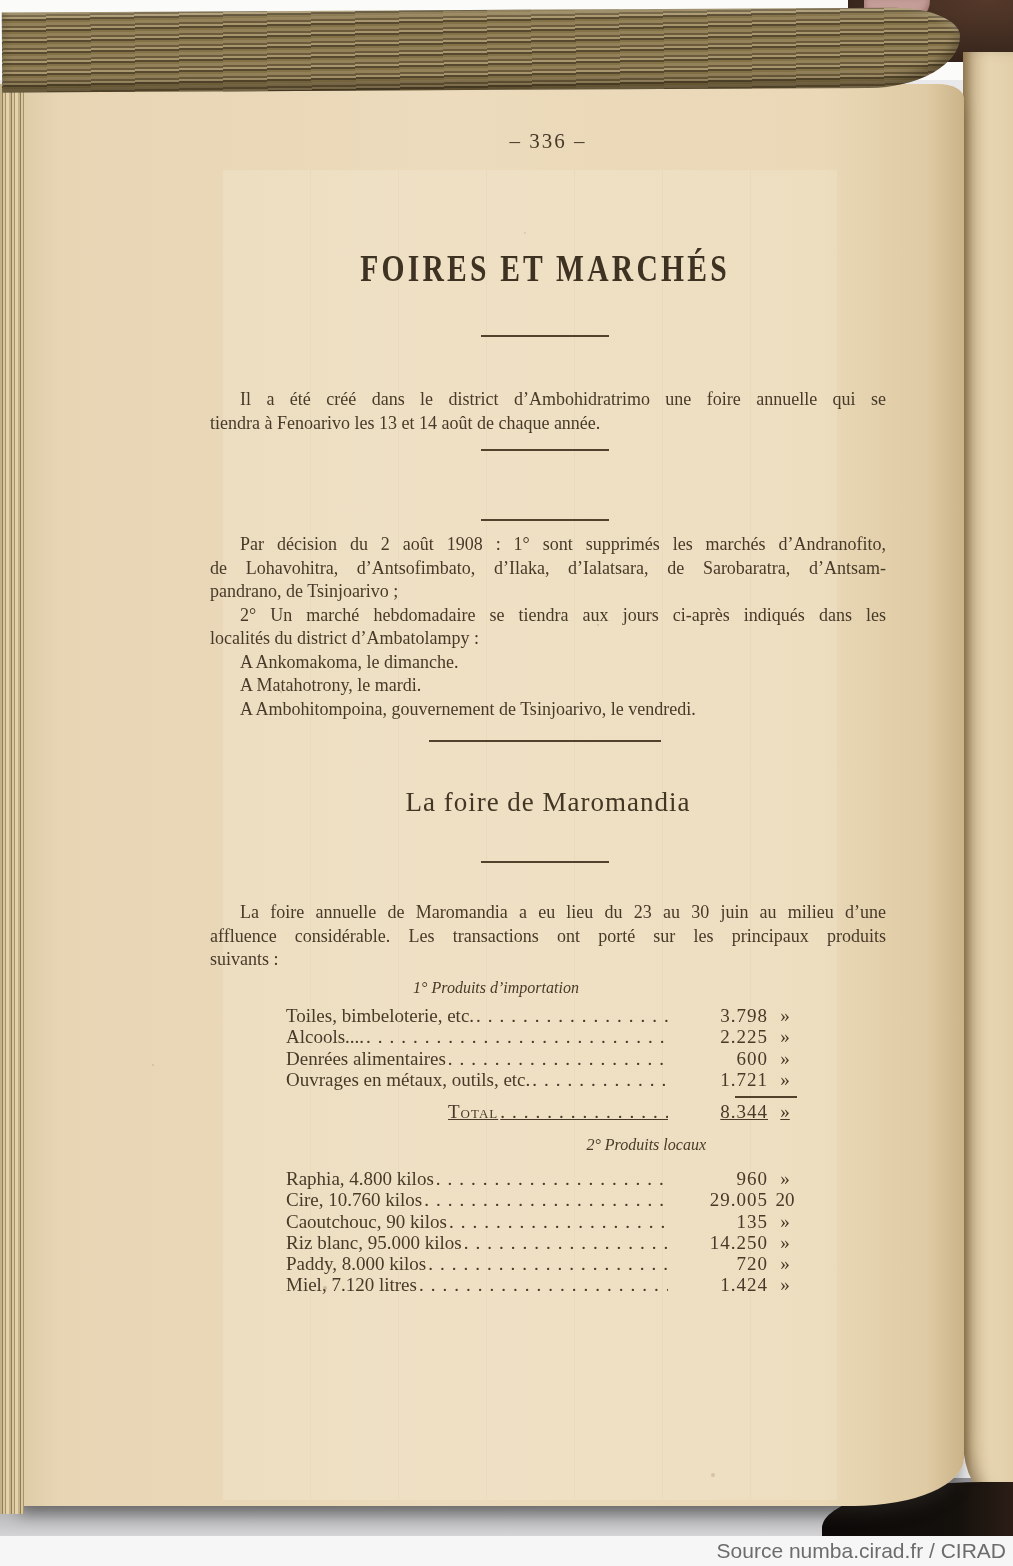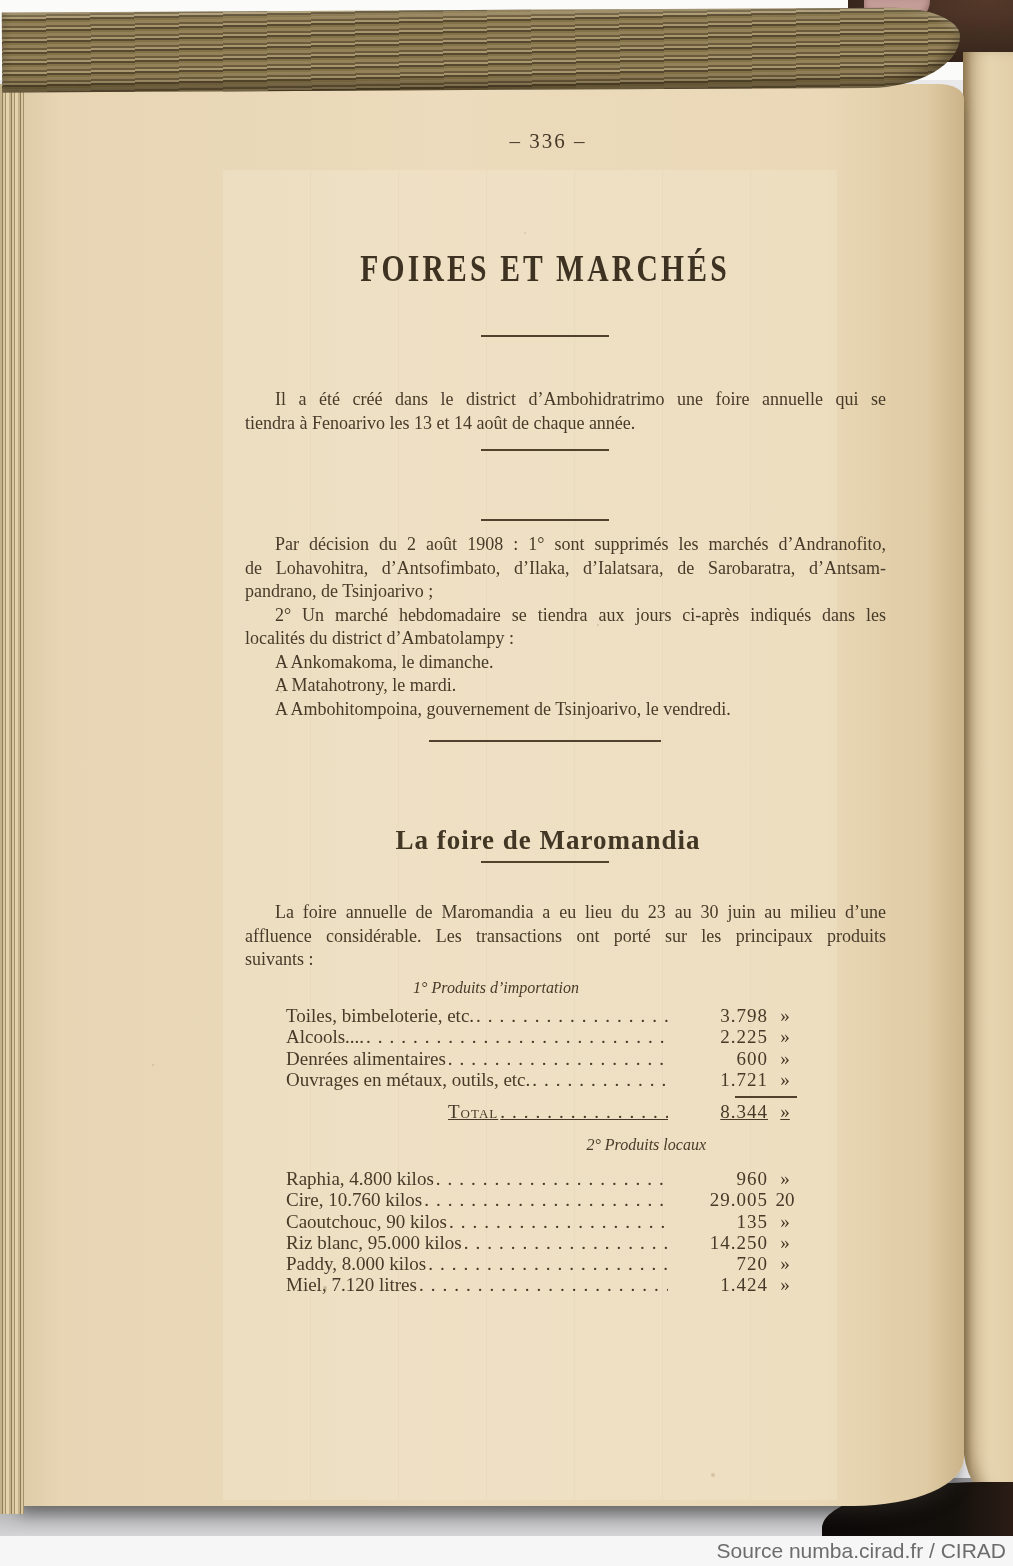--- a/index.html
+++ b/index.html
@@ -50,25 +50,25 @@
     font-size:21px;letter-spacing:2px;}
   .doc-title{position:absolute;left:69px;top:247px;width:952px;text-align:center;
     font-size:37px;font-weight:bold;letter-spacing:4px;color:#3e3323;
     transform:scaleX(.8);transform-origin:50% 50%;}
   .rule{position:absolute;height:2px;background:#50422d;}
   .r-small{left:481px;width:128px;}
   .r1{top:335px;} .r2{top:449px;} .r3{top:519px;} .r5{top:861px;}
   .r-wide{left:429px;width:232px;top:740px;}
   .para{position:absolute;left:210px;width:676px;font-size:18px;line-height:23.5px;}
   .p1{top:388px;} .p2{top:463px;} .p3{top:533px;} .p4{top:901px;}
-  .ln{text-align:justify;text-align-last:justify;margin-left:35px;}
+  .ln{text-align:justify;text-align-last:justify;}
   .ln.left{text-align-last:left;}
   .ln.ind{text-indent:30px;}
-  .sec-title{position:absolute;left:210px;top:825px;width:676px;text-align:center;
-    font-size:27px;font-weight:bold;letter-spacing:1px;color:#423625;}
+  .sec-title{position:absolute;left:210px;top:787px;width:676px;text-align:center;
+    font-size:27px;font-weight:normal;letter-spacing:1px;color:#423625;}
   .list-heading{position:absolute;left:286px;width:420px;text-align:center;
     font-size:16px;font-style:italic;}
   .lh1{top:979px;} .lh2{top:1136px;text-align:right;}
   .vlist{position:absolute;left:286px;width:516px;font-size:19px;}
   .l1{top:1006px;} .l2{top:1169px;} .ltot{top:1102px;text-decoration:underline;}
   .vrow{display:flex;align-items:flex-end;height:21.2px;}
   .lbl{white-space:nowrap;}
   .dots{flex:1;overflow:hidden;white-space:nowrap;margin:0 22px 0 2px;}
   .dots::after{content:"....................................................................";letter-spacing:7px;}
   .amt{width:78px;text-align:right;letter-spacing:1px;white-space:nowrap;}

